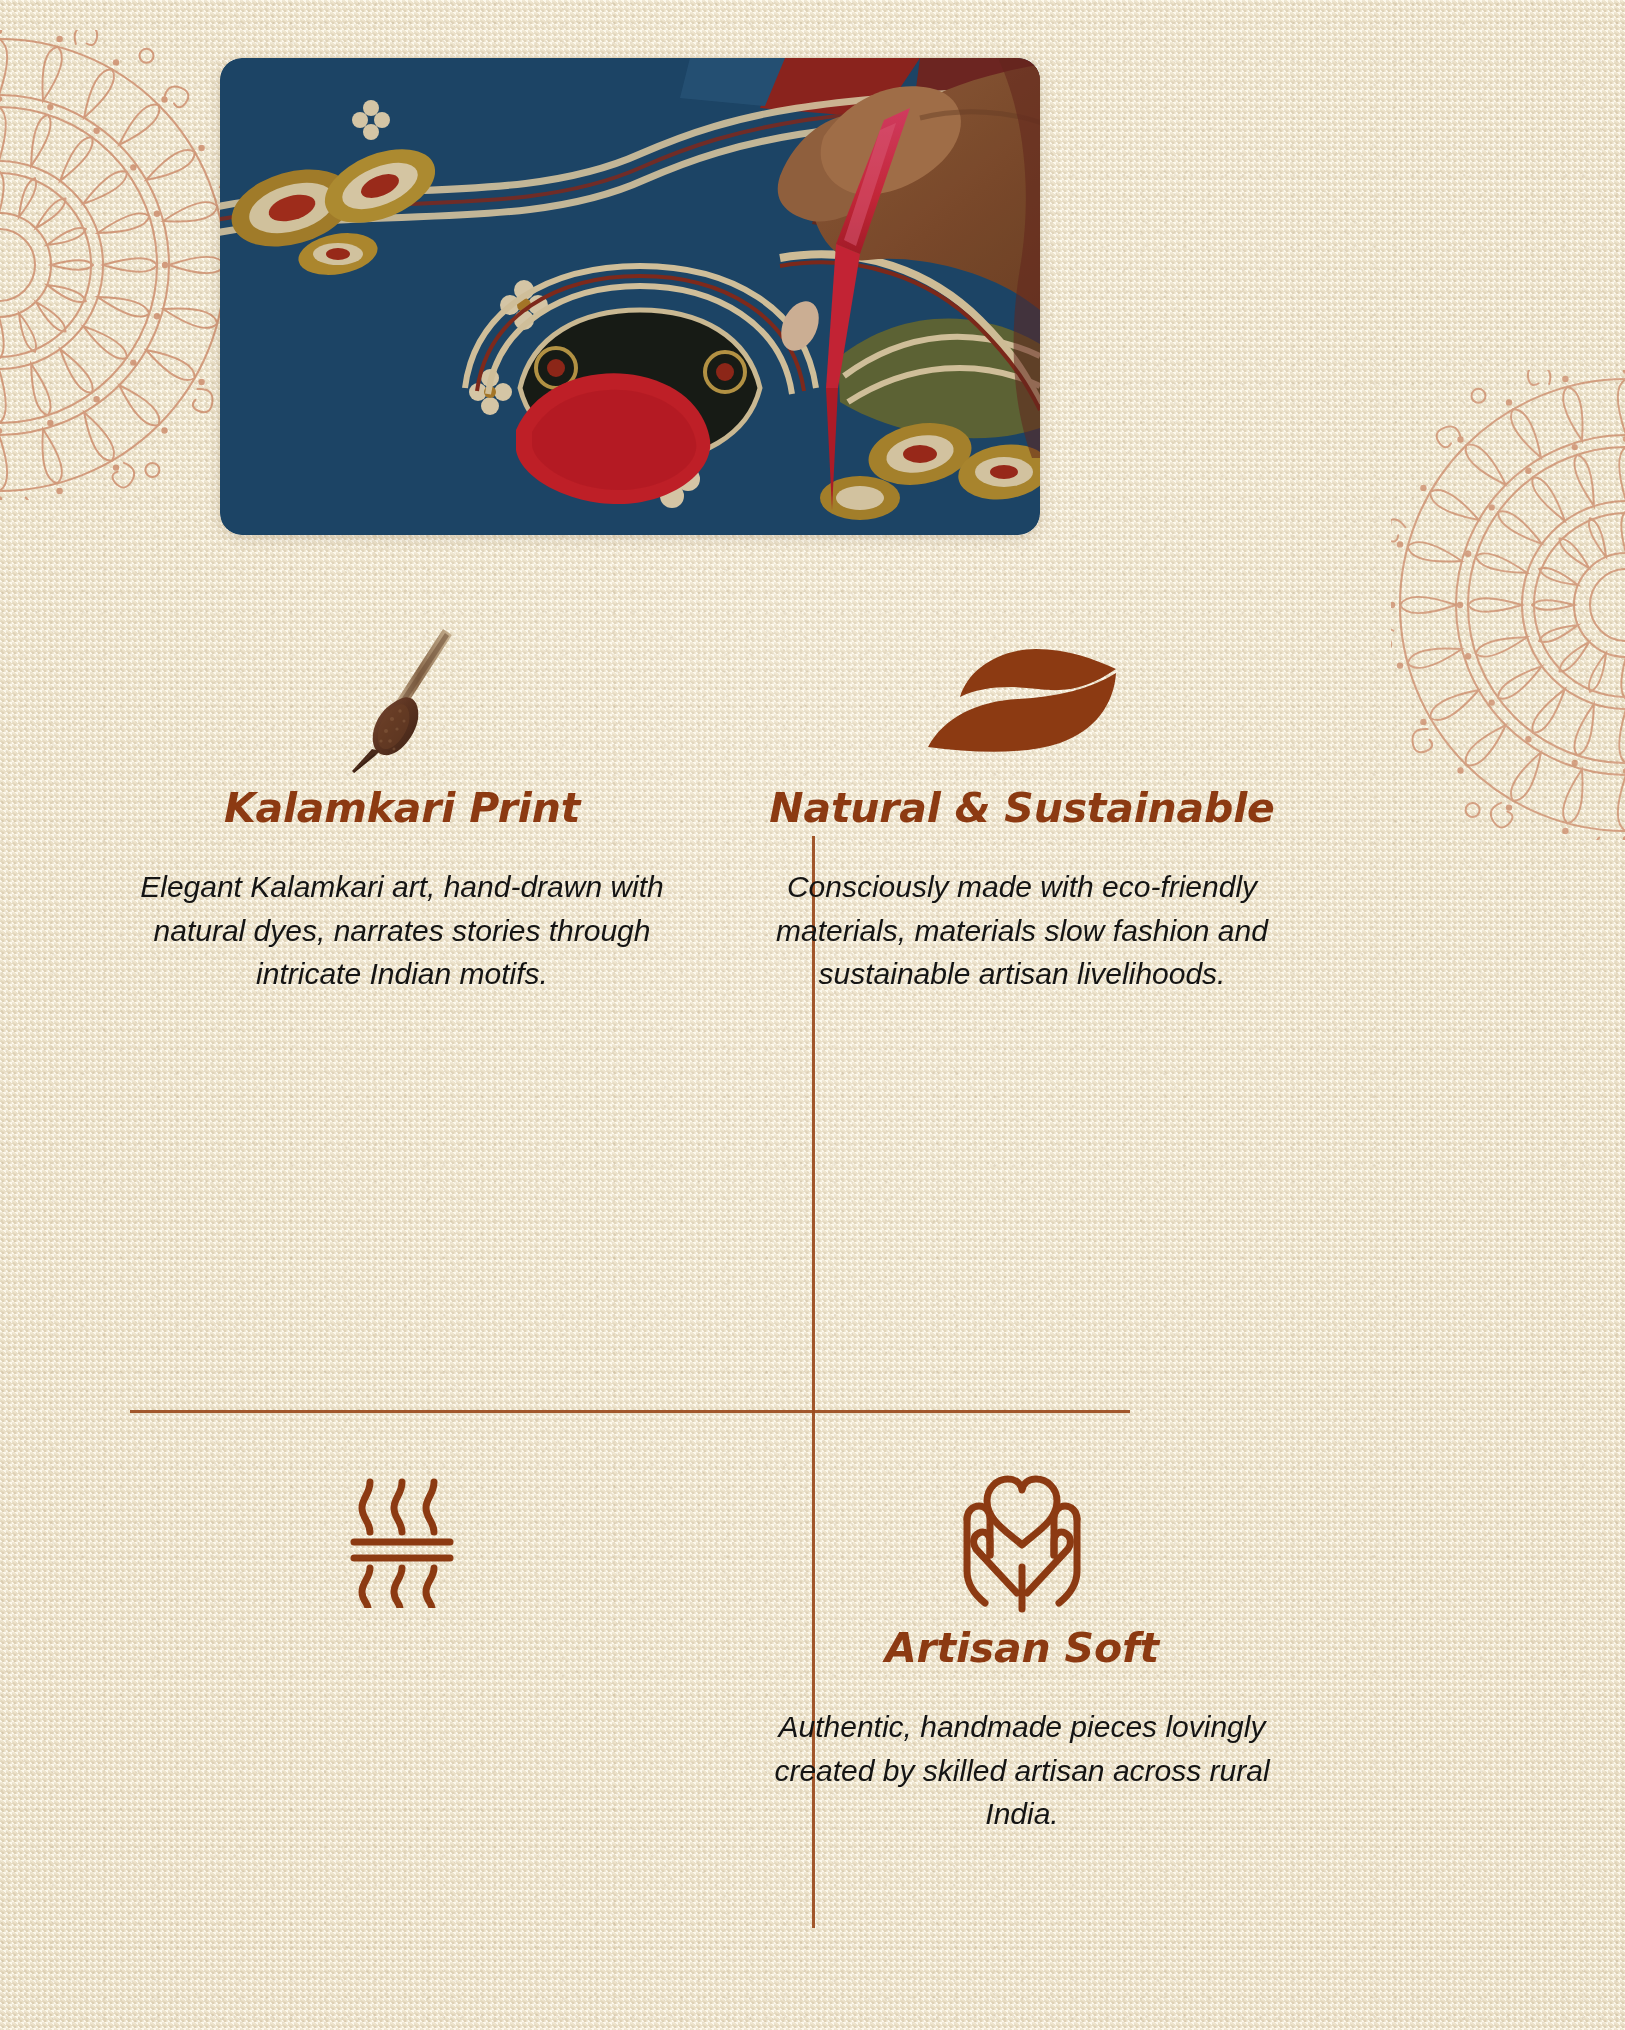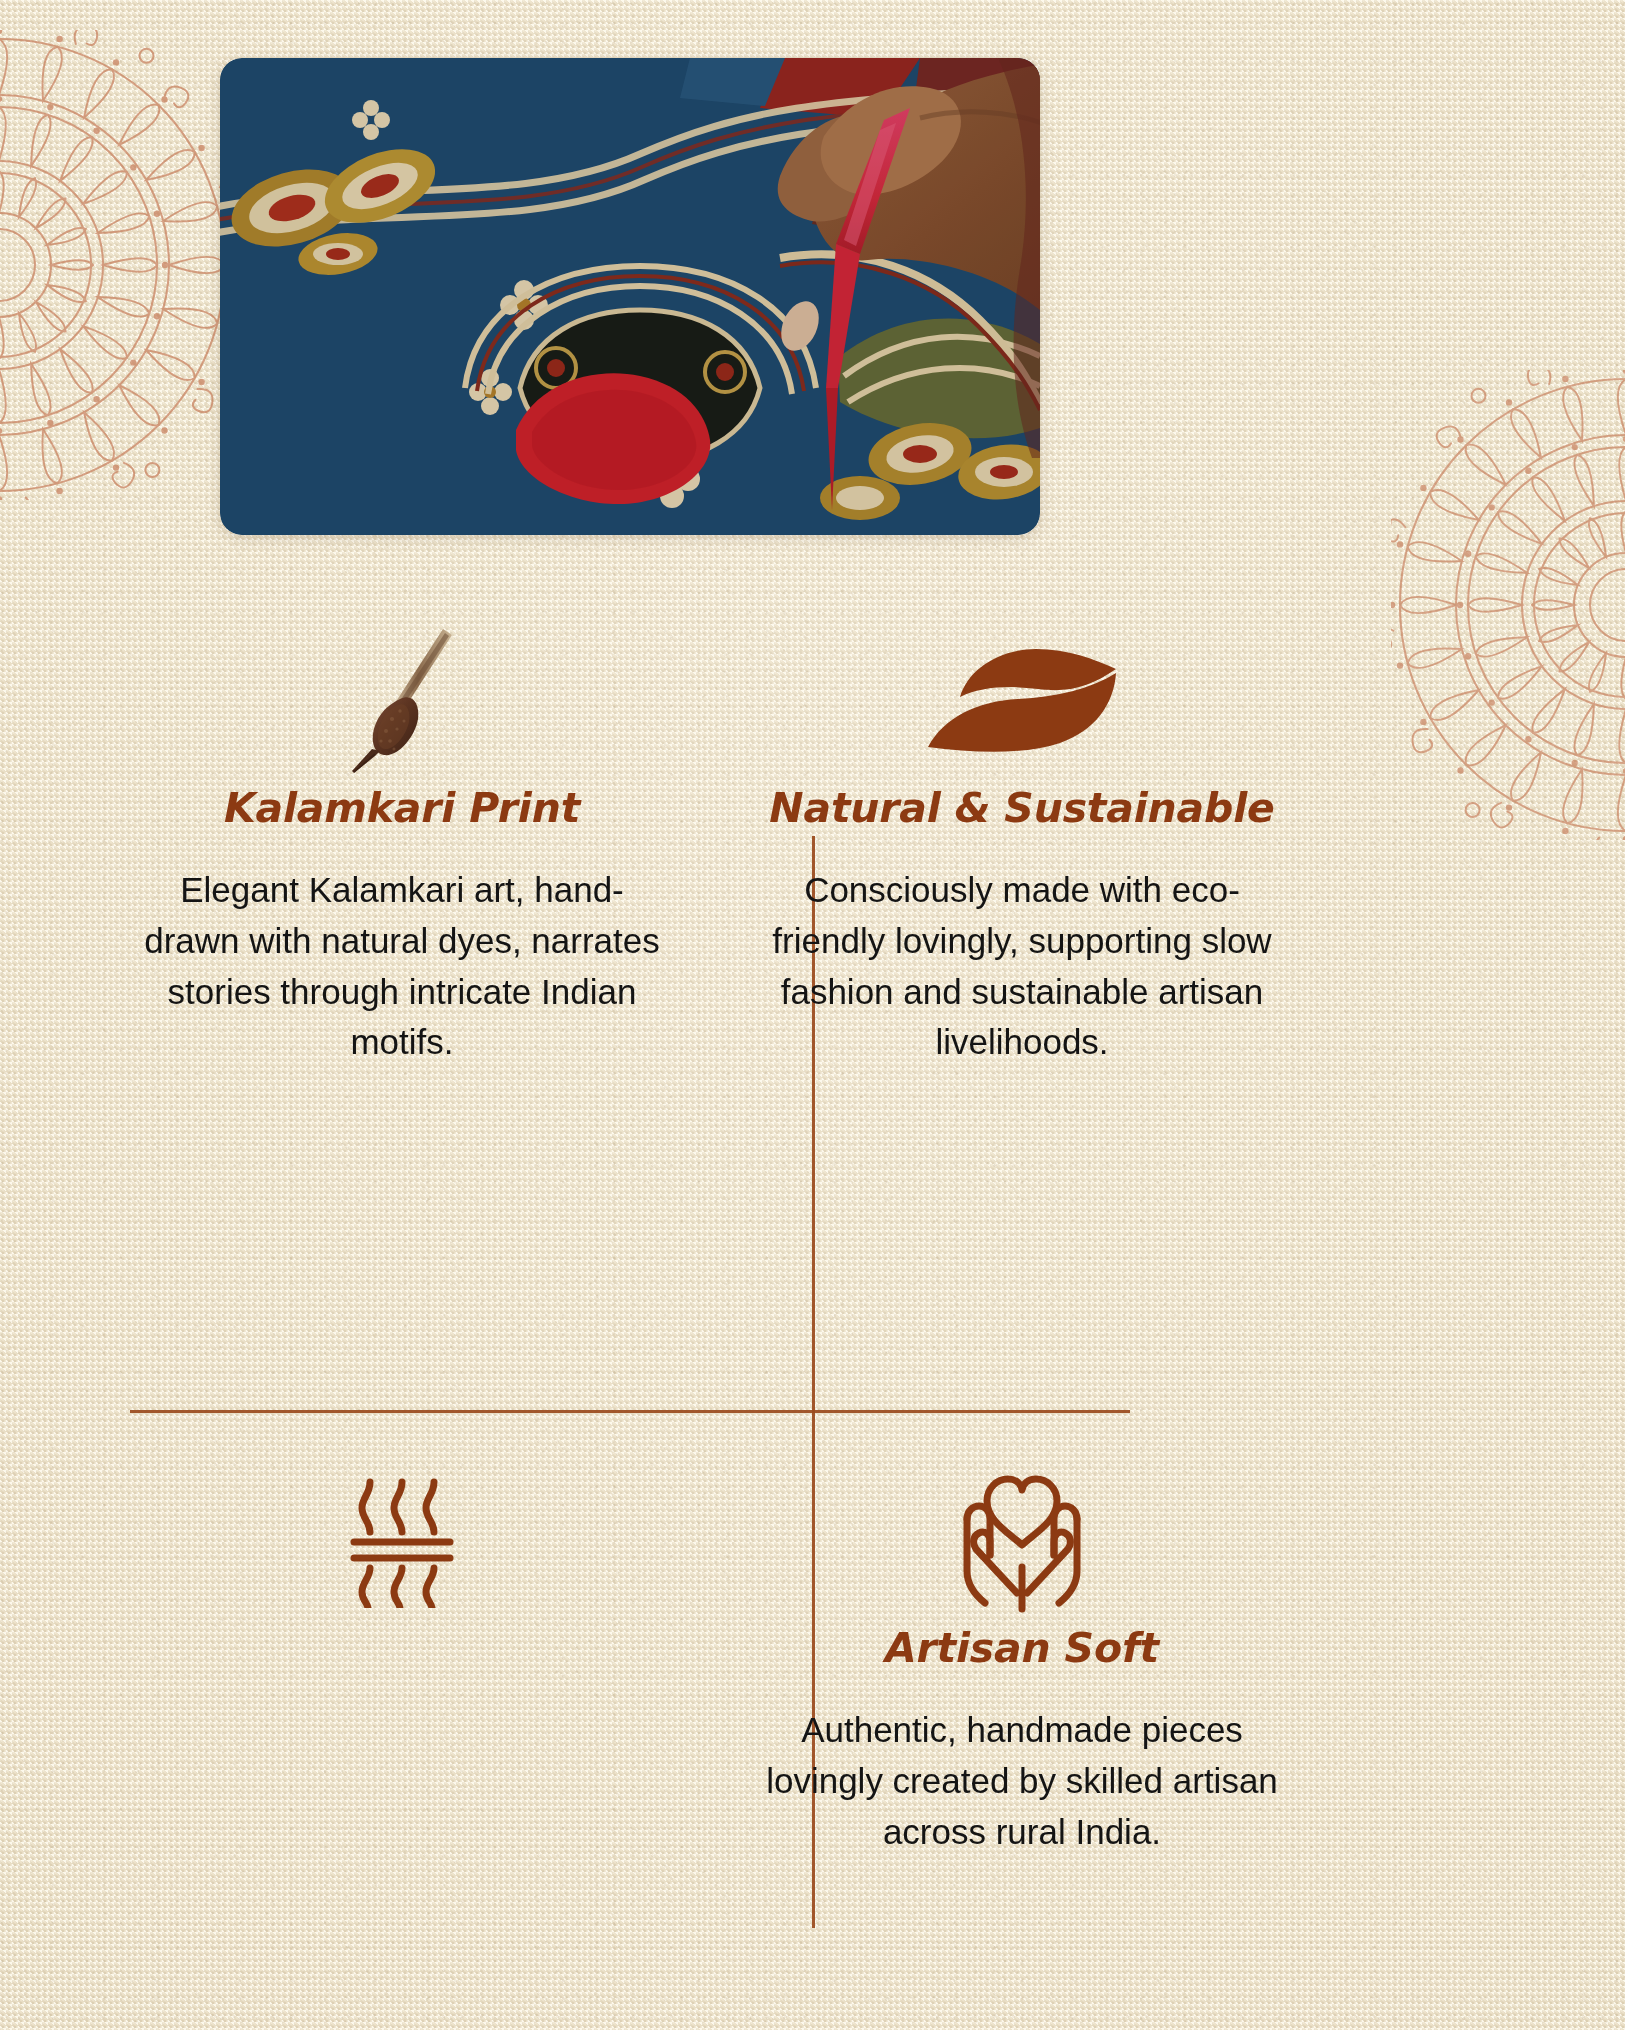--- a/index.html
+++ b/index.html
@@ -73,22 +73,22 @@
 
   .icon-wrap{
     height:140px;display:flex;align-items:center;justify-content:center;
     margin-bottom:18px;
   }
   .feature-title{
     font-size:41px;font-weight:bold;color:#8c3a12;
     letter-spacing:-.2px;margin:0 0 34px 0;line-height:1.1;
   }
   .feature-desc{
-    font-size:35px;color:#141414;line-height:1.45;margin:0;
-    padding:0 12px;font-weight:400;
+    font-size:30px;color:#141414;line-height:1.45;margin:0;
+    padding:0 12px;font-weight:400;font-style:italic;
   }
 
   
   .feature-title{font-family:"DejaVu Sans", sans-serif;font-style:italic;}
   .feature-desc{font-family:"Liberation Sans", sans-serif;}
 </style>
 </head>
 <body>
 
 <div id="canvas-bg"></div>
@@ -630,21 +630,21 @@
       <svg width="200" height="110" viewBox="0 0 200 110" xmlns="http://www.w3.org/2000/svg">
 
         <path d="M38,54 C46,26 78,6 114,6 C146,6 172,16 194,26
                  C168,44 146,50 116,46 C86,42 58,44 38,54 Z" fill="#8c3a12"></path>
 
         <path d="M6,104 C22,74 56,58 96,56 C136,54 168,46 194,30
                  C192,62 172,88 138,100 C102,112 52,110 6,104 Z" fill="#8c3a12"></path>
       </svg>
     </div>
     <h3 class="feature-title">Natural &amp; Sustainable</h3>
-    <p class="feature-desc">Consciously made with eco-friendly lovingly, supporting slow fashion and sustainable artisan livelihoods.</p>
+    <p class="feature-desc">Consciously made with eco-friendly materials, materials slow fashion and sustainable artisan livelihoods.</p>
   </div>
 
   <div class="cell" id="cell-breathable">
     <div class="icon-wrap">
       <svg width="140" height="140" viewBox="0 0 140 140" xmlns="http://www.w3.org/2000/svg">
         <g fill="none" stroke="#8c3a12" stroke-width="7" stroke-linecap="round">
 
           <path d="M38,64 C38,54 30,50 30,40 C30,30 38,26 38,14"></path>
           <path d="M70,64 C70,54 62,50 62,40 C62,30 70,26 70,14"></path>
           <path d="M102,64 C102,54 94,50 94,40 C94,30 102,26 102,14"></path>

